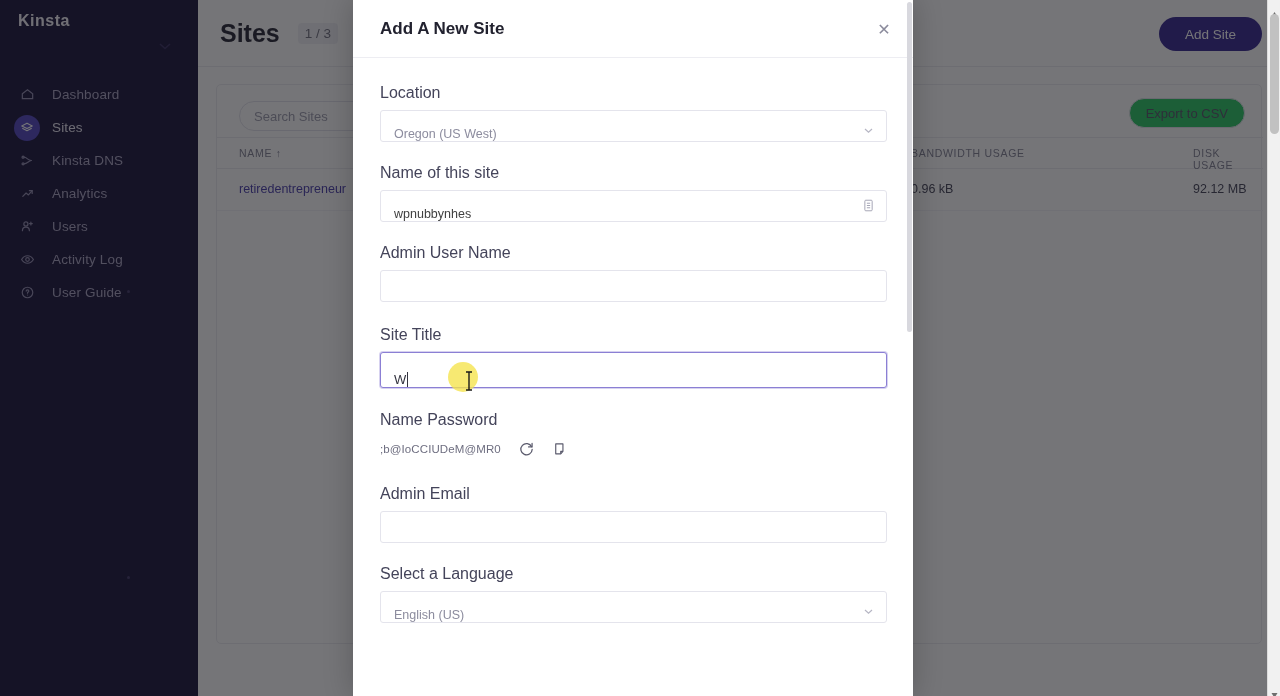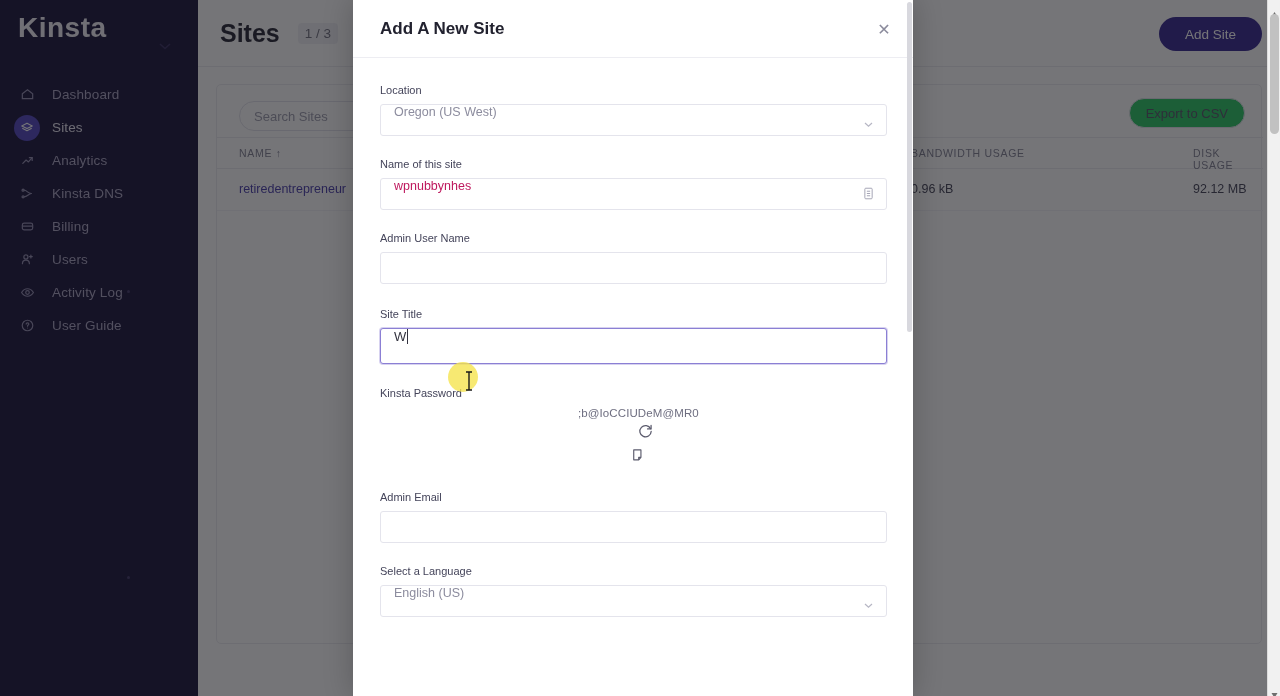--- a/index.html
+++ b/index.html
@@ -14,21 +14,21 @@
 
   
   .sidebar {
     position: absolute; left: 0; top: 0;
     width: 198px; height: 696px;
     background: #100a33;
     z-index: 2;
   }
   .brand {
     position: absolute; left: 18px; top: 12px;
-    color: #f2f1f7; font-size: 28px; letter-spacing: 0.5px;
+    color: #f2f1f7; font-size: 16px; letter-spacing: 0.5px;
     font-weight: 600;
   }
   .sidebar-collapse {
     position: absolute; left: 156px; top: 38px;
     width: 18px; height: 12px;
     color: #2f2659;
   }
   .nav { position: absolute; left: 0; top: 78px; width: 198px; }
   .nav-item {
     position: relative; display: flex; align-items: center;
@@ -131,31 +131,31 @@
   }
   .modal-close {
     position: absolute; right: 18px; top: 19px;
     width: 22px; height: 22px; line-height: 20px; text-align: center;
     font-size: 16px; color: #8b8b9c; cursor: pointer;
     background: none; border: none; font-family: "Liberation Sans", sans-serif;
   }
   .modal-body { padding: 0 27px; }
   .field { margin-top: 22px; }
   .field:first-child { margin-top: 26px; }
-  .lbl { display: block; font-size: 11px; color: #44445a; margin-bottom: 8px; }
+  .lbl { display: block; font-size: 16px; color: #44445a; margin-bottom: 8px; }
   .lbl-big { display: block; font-size: 15.5px; color: #6a6a7e; margin: 26px 0 10px; font-weight: 400; }
   .ctl {
     position: relative; width: 507px; height: 32px;
     border: 1px solid #e4e4ec; border-radius: 3px;
     background: #ffffff;
-    display: flex; align-items: flex-start;
+    display: flex; align-items: flex-end;
   }
   .ctl.narrow { width: 248px; }
   .ctl .val { padding-left: 13px; font-size: 12.5px; color: #8c8c9e; }
-  .ctl .val.ghost { color: #be185d; }
+  .ctl .val.ghost { color: #404040; }
   .chev {
     position: absolute; right: 12px; top: 11px;
     width: 11px; height: 11px; color: #b6b6c4;
   }
   .ctl-icon { position: absolute; right: 11px; top: 7px; color: #a4a4b4; }
   .ctl.focused {
     border: 1px solid #8b7fd4; height: 36px;
     box-shadow: 0 0 0 1px rgba(139,127,212,0.35);
   }
   .ctl.focused .val { color: #33333f; font-size: 13px; }
@@ -163,21 +163,21 @@
     display: inline-block; width: 1px; height: 15px;
     background: #33333f; margin-left: 1px; vertical-align: -3px;
   }
   .ctl.blank { }
   .cb-row { display: flex; align-items: center; margin: 6px 0 0; }
   .cb {
     width: 12px; height: 12px; border: 1px solid #c5c5d2;
     border-radius: 2px; background: #fff; cursor: pointer;
   }
   .cb-label { margin-left: 9px; font-size: 12.5px; color: #8e8e9e; }
-  .pw-row { display: flex; align-items: center; margin-top: 8px; flex-direction: column; }
+  .pw-row { display: flex; align-items: center; margin-top: 8px; }
   .pw-val {
     width: 110px; font-size: 11.5px; color: #6e6e80;
     letter-spacing: 0.1px; white-space: nowrap;
   }
   .pw-btn {
     width: 24px; height: 24px; margin-left: 10px;
     display: flex; align-items: center; justify-content: center;
     color: #5b5b6d; cursor: pointer; background: none; border: none;
   }
   .pw-btn:first-of-type { margin-left: 24px; }
@@ -246,52 +246,43 @@
       <a class="nav-item active">
         <span class="nav-ico">
           <svg viewBox="0 0 16 16" width="14" height="14" fill="none" stroke="currentColor" stroke-width="1.3" stroke-linejoin="round">
             <path d="M8 2.5 L14 5.6 L8 8.7 L2 5.6 Z"></path>
             <path d="M2.6 8.4 L8 11.2 L13.4 8.4"></path>
           </svg>
         </span>
         <span class="nav-label">Sites</span>
       </a>
 
-
-      <a class="nav-item">
-        <span class="nav-ico">
-          <svg viewBox="0 0 16 16" width="15" height="15" fill="none" stroke="currentColor" stroke-width="1.3" stroke-linecap="round" stroke-linejoin="round">
-            <path d="M3 11 L6.5 7.5 L9 9.5 L13 5"></path>
-              <path d="M10 5 H13 V8"></path>
-          </svg>
-        </span>
-        <span class="nav-label">Analytics</span>
-      </a>
 
       <a class="nav-item">
         <span class="nav-ico">
           <svg viewBox="0 0 16 16" width="15" height="15" fill="none" stroke="currentColor" stroke-width="1.3" stroke-linecap="round">
             <path d="M4 4.5 C8 4.5 8 8 12 8"></path>
             <path d="M4 11.5 C8 11.5 9 8.4 12 8"></path>
             <circle cx="3.3" cy="4.5" r="1.1"></circle>
               <circle cx="3.3" cy="11.5" r="1.1"></circle>
           </svg>
         </span>
         <span class="nav-label">Kinsta DNS</span>
       </a>
 
       <a class="nav-item">
         <span class="nav-ico">
-          <svg viewBox="0 0 16 16" width="15" height="15" fill="none" stroke="currentColor" stroke-width="1.3">
-            <rect x="2.5" y="4.5" width="11" height="7" rx="2"></rect>
-              <path d="M2.5 7.6 H13.5"></path>
-          </svg>
-        </span>
-        <span class="nav-label">Billing</span>
-      </a>
+          <svg viewBox="0 0 16 16" width="15" height="15" fill="none" stroke="currentColor" stroke-width="1.3" stroke-linecap="round" stroke-linejoin="round">
+            <path d="M3 11 L6.5 7.5 L9 9.5 L13 5"></path>
+              <path d="M10 5 H13 V8"></path>
+          </svg>
+        </span>
+        <span class="nav-label">Analytics</span>
+      </a>
+
 
       <a class="nav-item">
         <span class="nav-ico">
           <svg viewBox="0 0 16 16" width="15" height="15" fill="none" stroke="currentColor" stroke-width="1.3" stroke-linecap="round">
             <circle cx="6.3" cy="5.3" r="2.2"></circle>
             <path d="M2.6 12.5 C2.6 9.9 4.3 8.7 6.3 8.7 C8.3 8.7 10 9.9 10 12.5"></path>
             <path d="M11.6 3.4 V6.4 M10.1 4.9 H13.1"></path>
           </svg>
         </span>
         <span class="nav-label">Users</span>
@@ -398,21 +389,21 @@
       </div>
 
       <div class="field" style="margin-top:24px;">
         <label class="lbl">Site Title</label>
         <div class="ctl focused">
           <span class="val"><span>W</span><span class="caret"></span></span>
         </div>
       </div>
 
       <div class="field" style="margin-top:23px;">
-        <label class="lbl">Kinsta Password</label>
+        <label class="lbl">Name Password</label>
         <div class="pw-row">
           <span class="pw-val">;b@IoCCIUDeM@MR0</span>
           <button class="pw-btn">
             <svg viewBox="0 0 18 18" width="17" height="17" fill="none" stroke="currentColor" stroke-width="1.35" stroke-linecap="round">
               <path d="M14.4 6.1 A6 6 0 1 0 15 9"></path>
               <path d="M14.9 2.6 L14.9 6.3 L11.2 6.3"></path>
             </svg>
           </button>
           <button class="pw-btn">
             <svg viewBox="0 0 18 18" width="16" height="16" fill="none" stroke="currentColor" stroke-width="1.3" stroke-linejoin="round">

